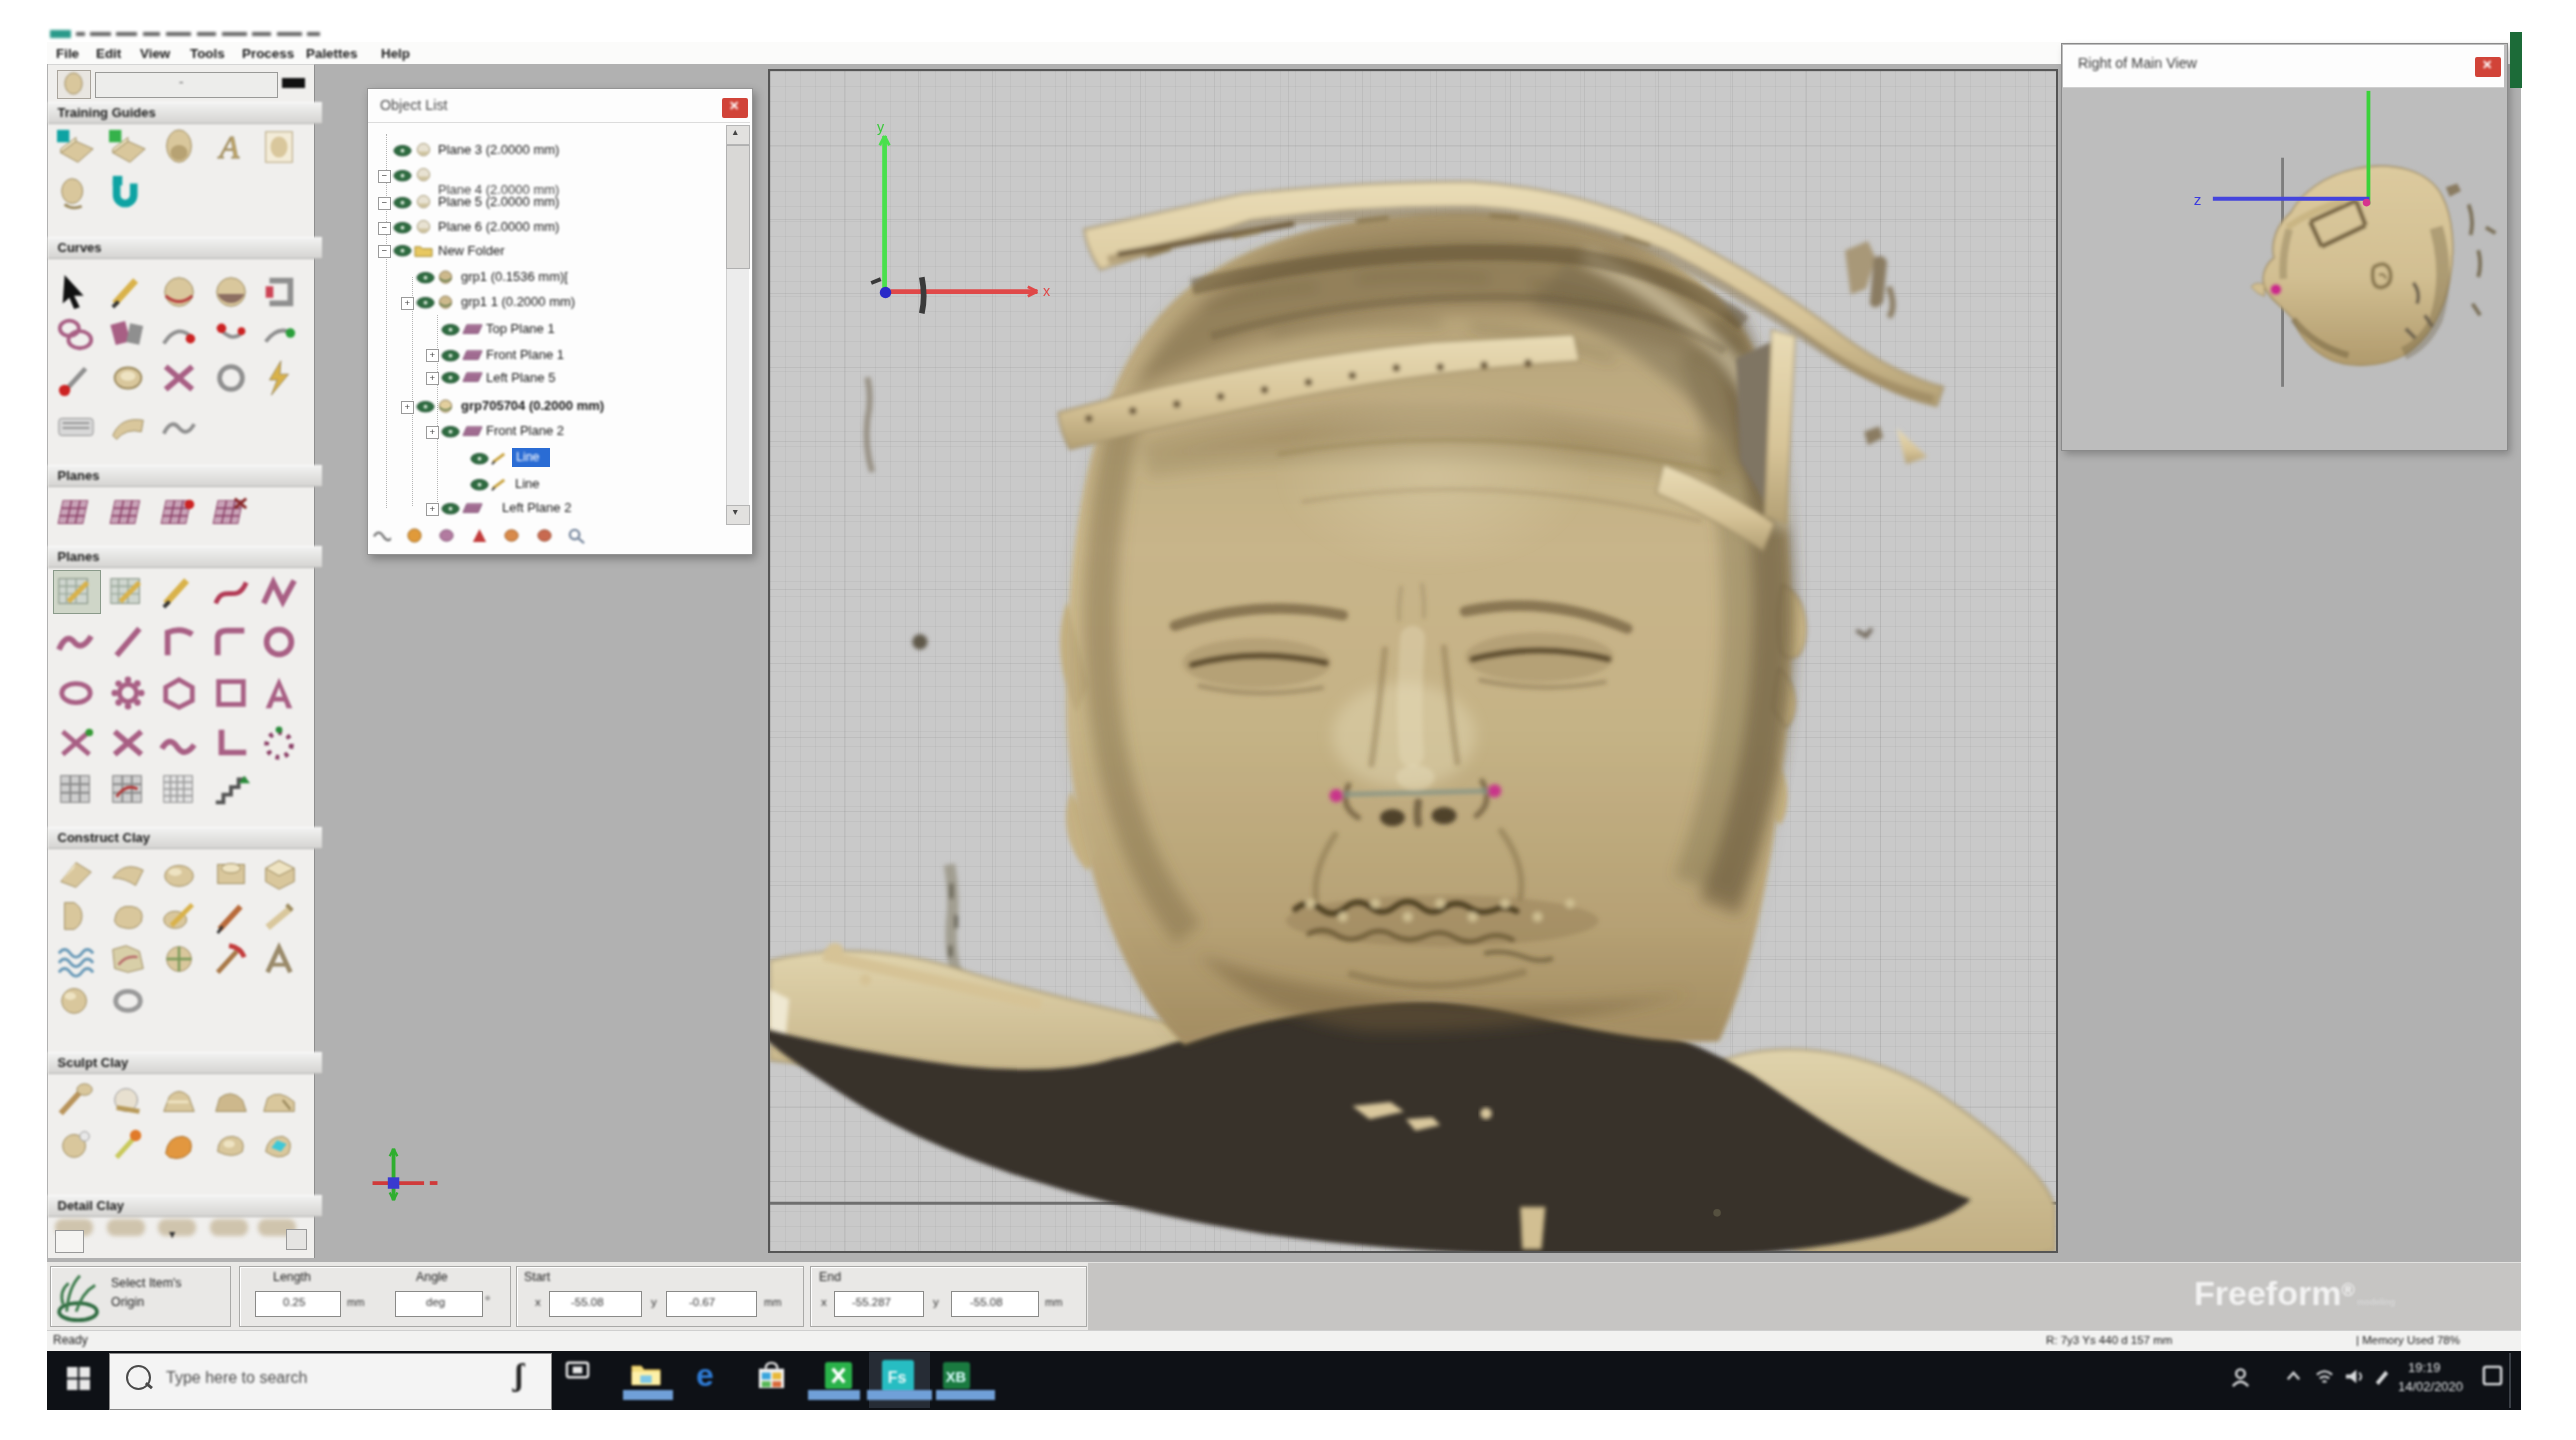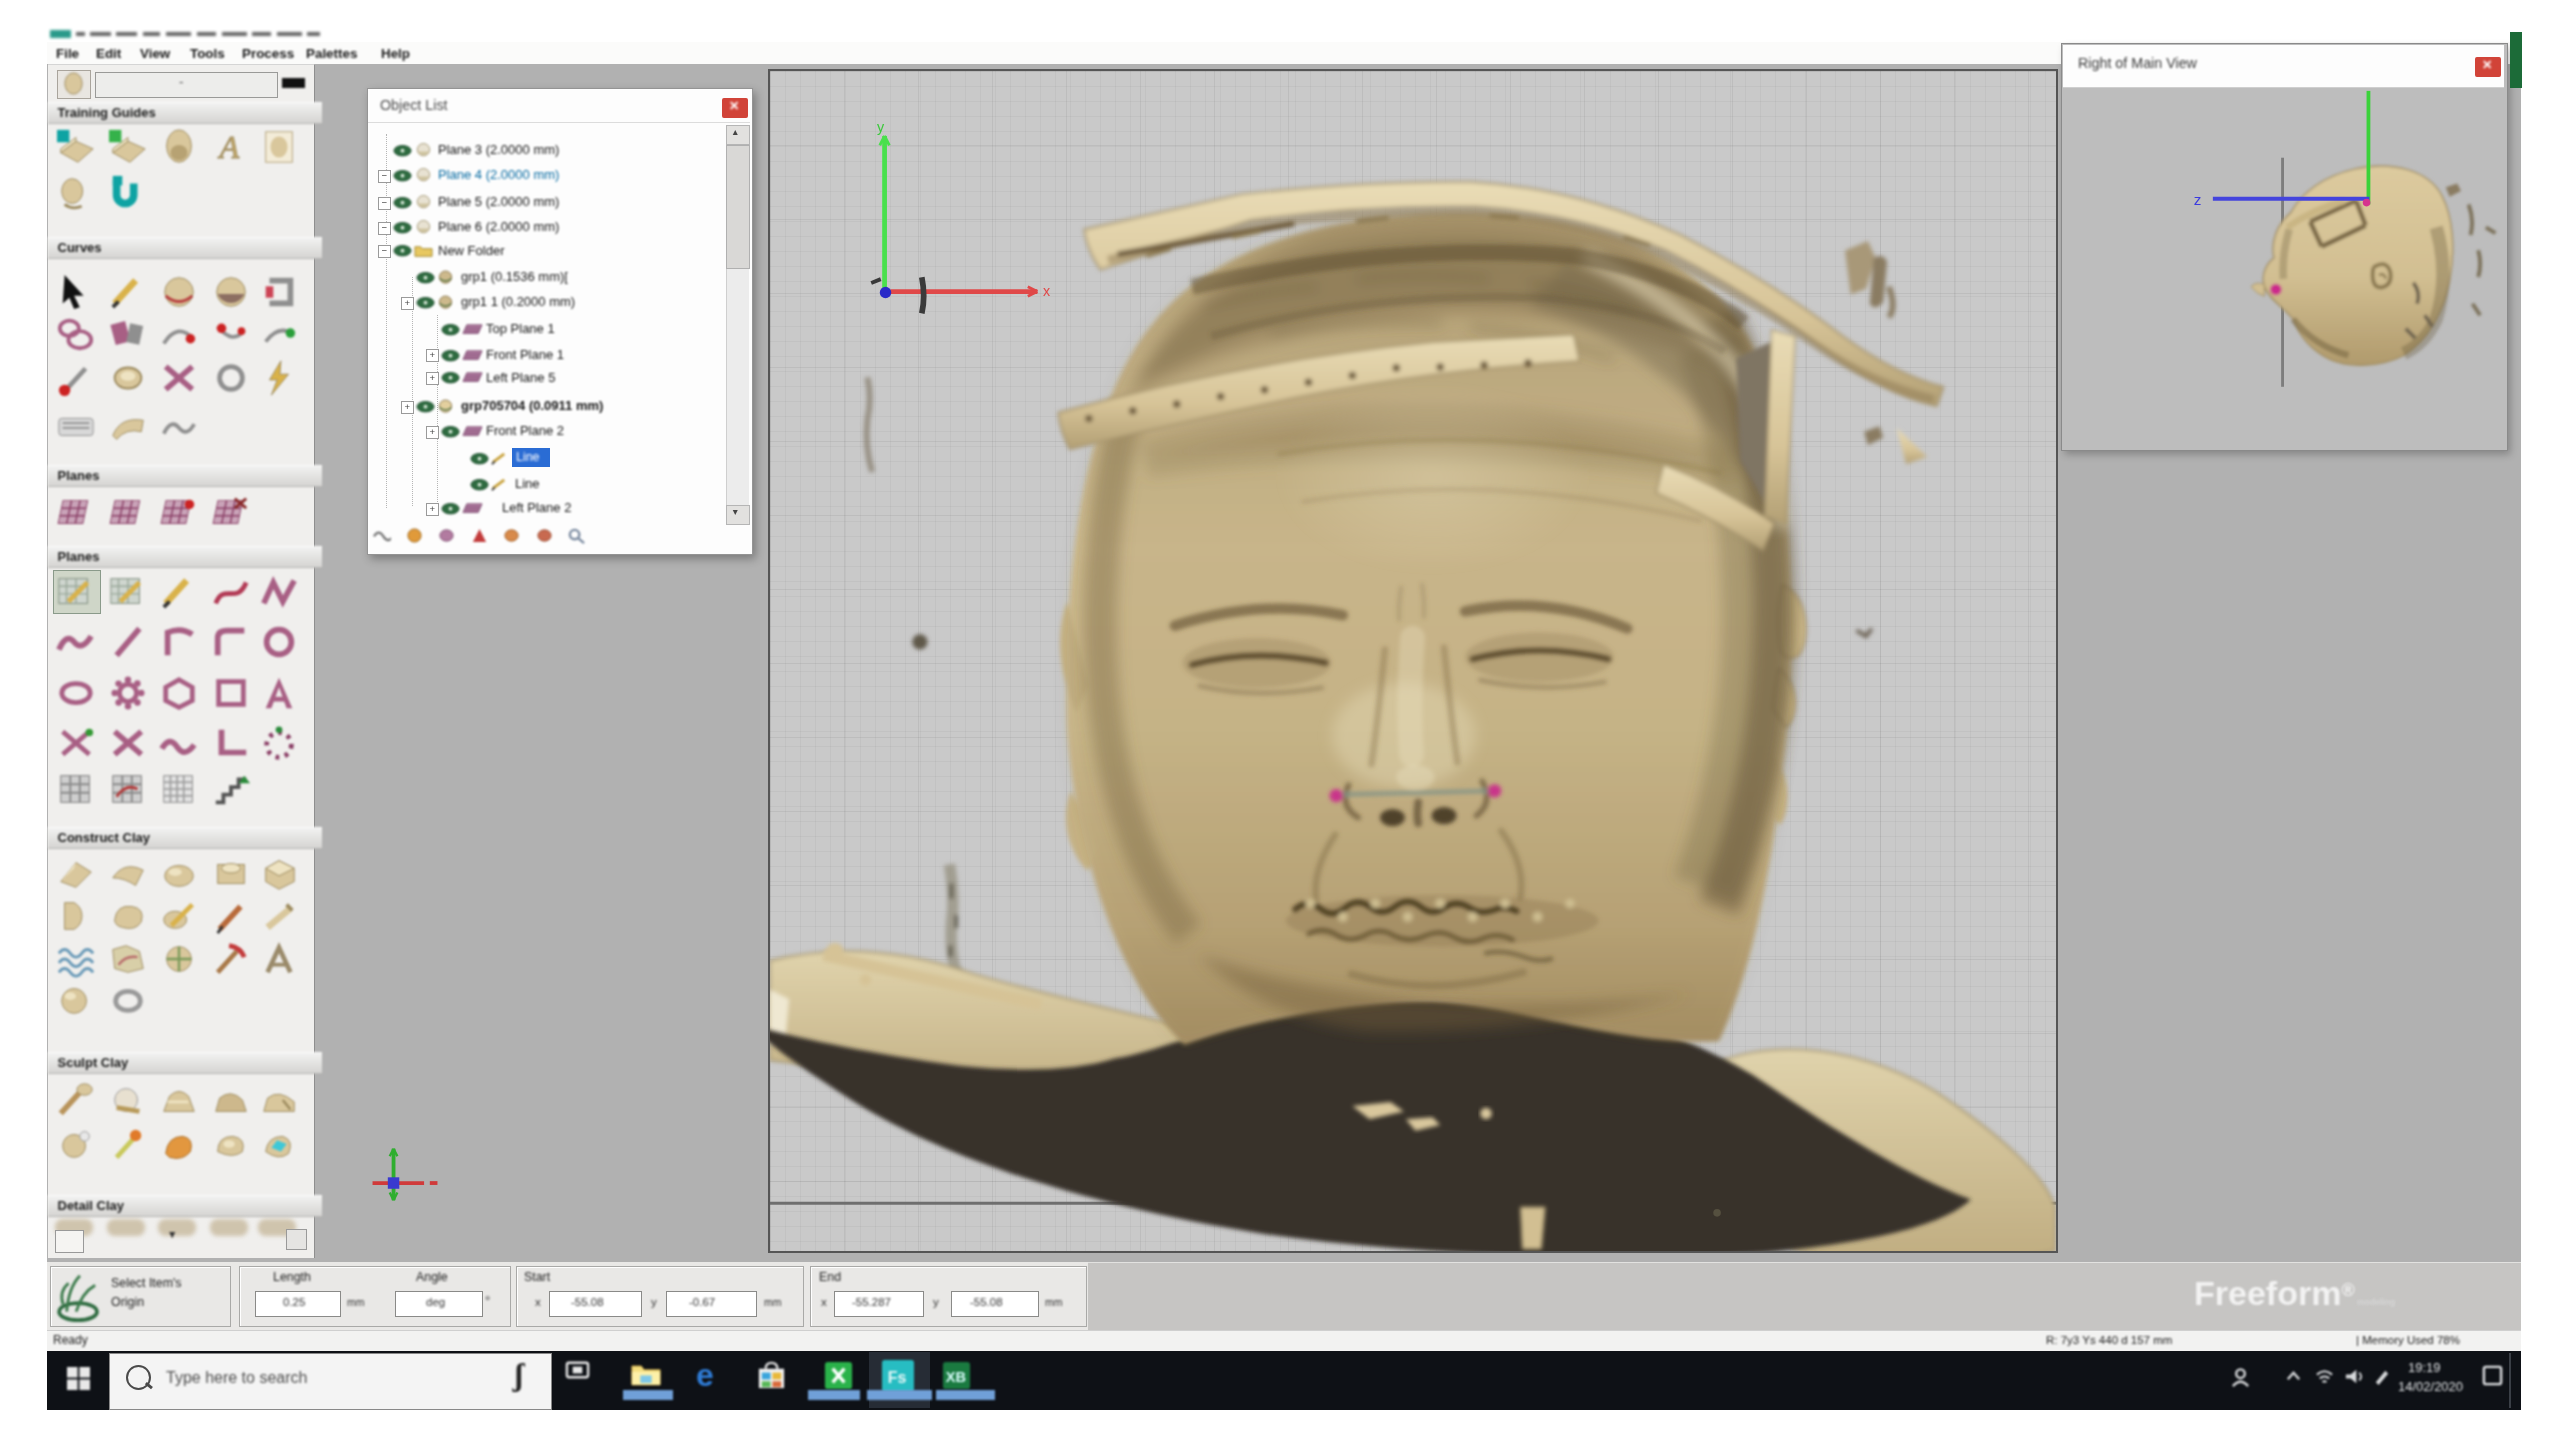--- a/index.html
+++ b/index.html
@@ -582,21 +582,21 @@
 <div class="a" style="left:438px;top:142px;font-size:13px;color:#141414;font-weight:400;white-space:nowrap;filter:blur(0.9px);">Plane 3 (2.0000 mm)</div>
 <div class="a" style="left:378px;top:170px;width:10.5px;height:10.5px;background:#fff;border:1px solid #9a9a9a;font-size:9.5px;line-height:9.5px;text-align:center;color:#444;filter:blur(0.6px);">−</div>
 <div class="a" style="left:393px;top:168px;"><svg width="19" height="13.4" viewBox="0 0 20 14" style="filter:blur(1.1px)">
       <ellipse cx="10" cy="7" rx="9" ry="5.5" fill="#2e6b40" stroke="#1c4c2c"></ellipse>
       <circle cx="10" cy="7" r="2" fill="#d8e8d8"></circle>
     </svg></div>
 <div class="a" style="left:414px;top:168px;"><svg width="19" height="14.3" viewBox="0 0 20 15" style="filter:blur(1.1px)">
       <circle cx="10" cy="7" r="6.5" fill="#e8e2d2" stroke="#a39876"></circle>
       <path d="M4 9 a6.5 6.5 0 0 0 12 0" fill="#cfc4a0"></path>
     </svg></div>
-<div class="a" style="left:438px;top:167px;font-size:13px;color:#0369a1;font-weight:400;white-space:nowrap;filter:blur(0.9px);">Plane 4 (2.0000 mm)</div>
+<div class="a" style="left:438px;top:182px;font-size:13px;color:#404040;font-weight:400;white-space:nowrap;filter:blur(0.9px);">Plane 4 (2.0000 mm)</div>
 <div class="a" style="left:378px;top:197px;width:10.5px;height:10.5px;background:#fff;border:1px solid #9a9a9a;font-size:9.5px;line-height:9.5px;text-align:center;color:#444;filter:blur(0.6px);">−</div>
 <div class="a" style="left:393px;top:195px;"><svg width="19" height="13.4" viewBox="0 0 20 14" style="filter:blur(1.1px)">
       <ellipse cx="10" cy="7" rx="9" ry="5.5" fill="#2e6b40" stroke="#1c4c2c"></ellipse>
       <circle cx="10" cy="7" r="2" fill="#d8e8d8"></circle>
     </svg></div>
 <div class="a" style="left:414px;top:195px;"><svg width="19" height="14.3" viewBox="0 0 20 15" style="filter:blur(1.1px)">
       <circle cx="10" cy="7" r="6.5" fill="#e8e2d2" stroke="#a39876"></circle>
       <path d="M4 9 a6.5 6.5 0 0 0 12 0" fill="#cfc4a0"></path>
     </svg></div>
 <div class="a" style="left:438px;top:194px;font-size:13px;color:#141414;font-weight:400;white-space:nowrap;filter:blur(0.9px);">Plane 5 (2.0000 mm)</div>
@@ -669,21 +669,21 @@
 <div class="a" style="left:486px;top:370px;font-size:13px;color:#141414;font-weight:400;white-space:nowrap;filter:blur(0.9px);">Left Plane 5</div>
 <div class="a" style="left:401px;top:401px;width:10.5px;height:10.5px;background:#fff;border:1px solid #9a9a9a;font-size:9.5px;line-height:9.5px;text-align:center;color:#444;filter:blur(0.6px);">+</div>
 <div class="a" style="left:416px;top:399px;"><svg width="19" height="13.4" viewBox="0 0 20 14" style="filter:blur(1.1px)">
       <ellipse cx="10" cy="7" rx="9" ry="5.5" fill="#2e6b40" stroke="#1c4c2c"></ellipse>
       <circle cx="10" cy="7" r="2" fill="#d8e8d8"></circle>
     </svg></div>
 <div class="a" style="left:437px;top:399px;"><svg width="17" height="14.3" viewBox="0 0 18 15" style="filter:blur(1.1px)">
       <circle cx="9" cy="7.5" r="6.5" fill="#e3cf9e" stroke="#8a7850"></circle>
       <path d="M3 9 q6 5 12 0" stroke="#5a7a4a" stroke-width="1.5" fill="none"></path>
     </svg></div>
-<div class="a" style="left:461px;top:398px;font-size:13px;color:#141414;font-weight:700;white-space:nowrap;filter:blur(0.9px);">grp705704 (0.0911 mm)</div>
+<div class="a" style="left:461px;top:398px;font-size:13px;color:#141414;font-weight:700;white-space:nowrap;filter:blur(0.9px);">grp705704 (0.2000 mm)</div>
 <div class="a" style="left:426px;top:426px;width:10.5px;height:10.5px;background:#fff;border:1px solid #9a9a9a;font-size:9.5px;line-height:9.5px;text-align:center;color:#444;filter:blur(0.6px);">+</div>
 <div class="a" style="left:441px;top:424px;"><svg width="19" height="13.4" viewBox="0 0 20 14" style="filter:blur(1.1px)">
       <ellipse cx="10" cy="7" rx="9" ry="5.5" fill="#2e6b40" stroke="#1c4c2c"></ellipse>
       <circle cx="10" cy="7" r="2" fill="#d8e8d8"></circle>
     </svg></div>
 <div class="a" style="left:462px;top:424px;"><svg width="21" height="14.3" viewBox="0 0 22 15" style="filter:blur(1.1px)">
       <polygon points="5,3 21,3 17,12 1,12" fill="#b27ba0" stroke="#7e4f72"></polygon>
       <path d="M4 6.5 h15 M3 9.5 h15" stroke="#7e4f72" stroke-width="1"></path>
     </svg></div>
 <div class="a" style="left:486px;top:423px;font-size:13px;color:#141414;font-weight:400;white-space:nowrap;filter:blur(0.9px);">Front Plane 2</div>

